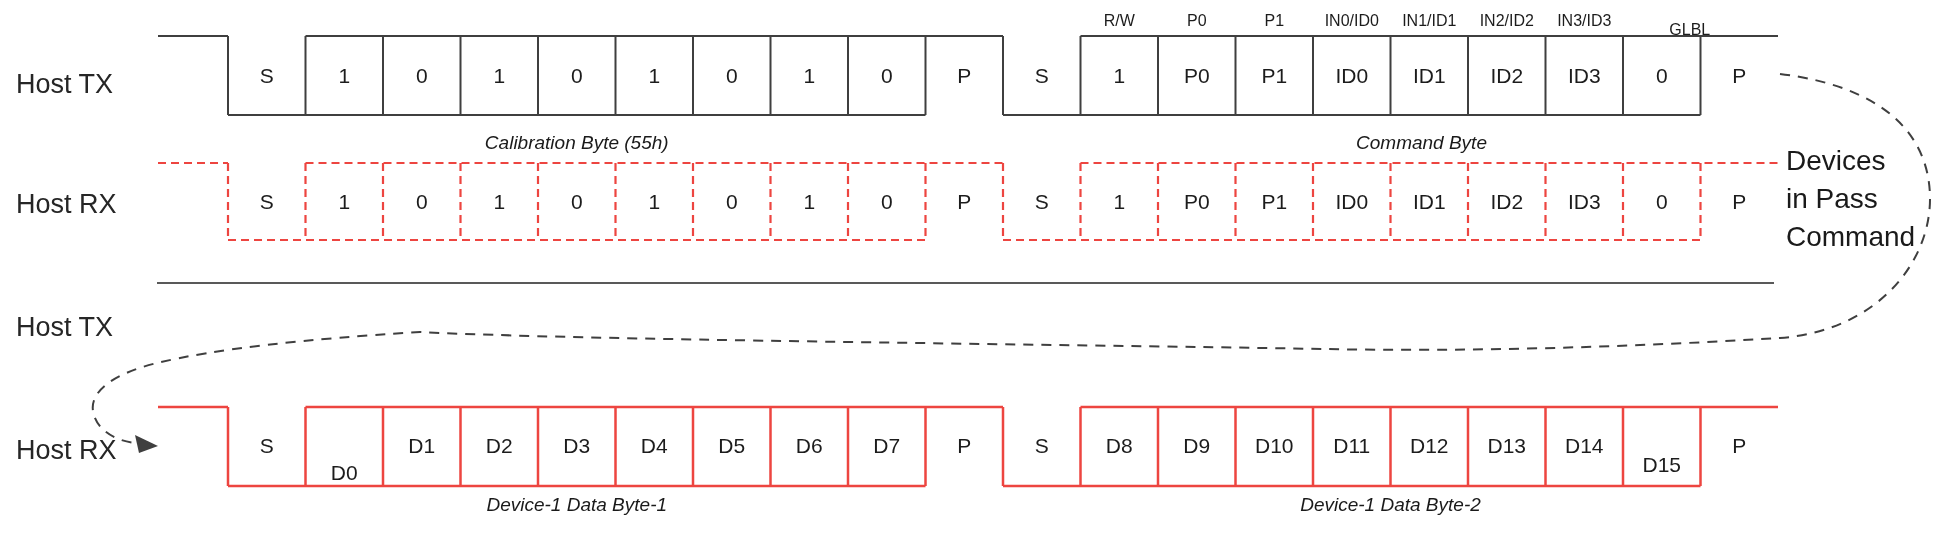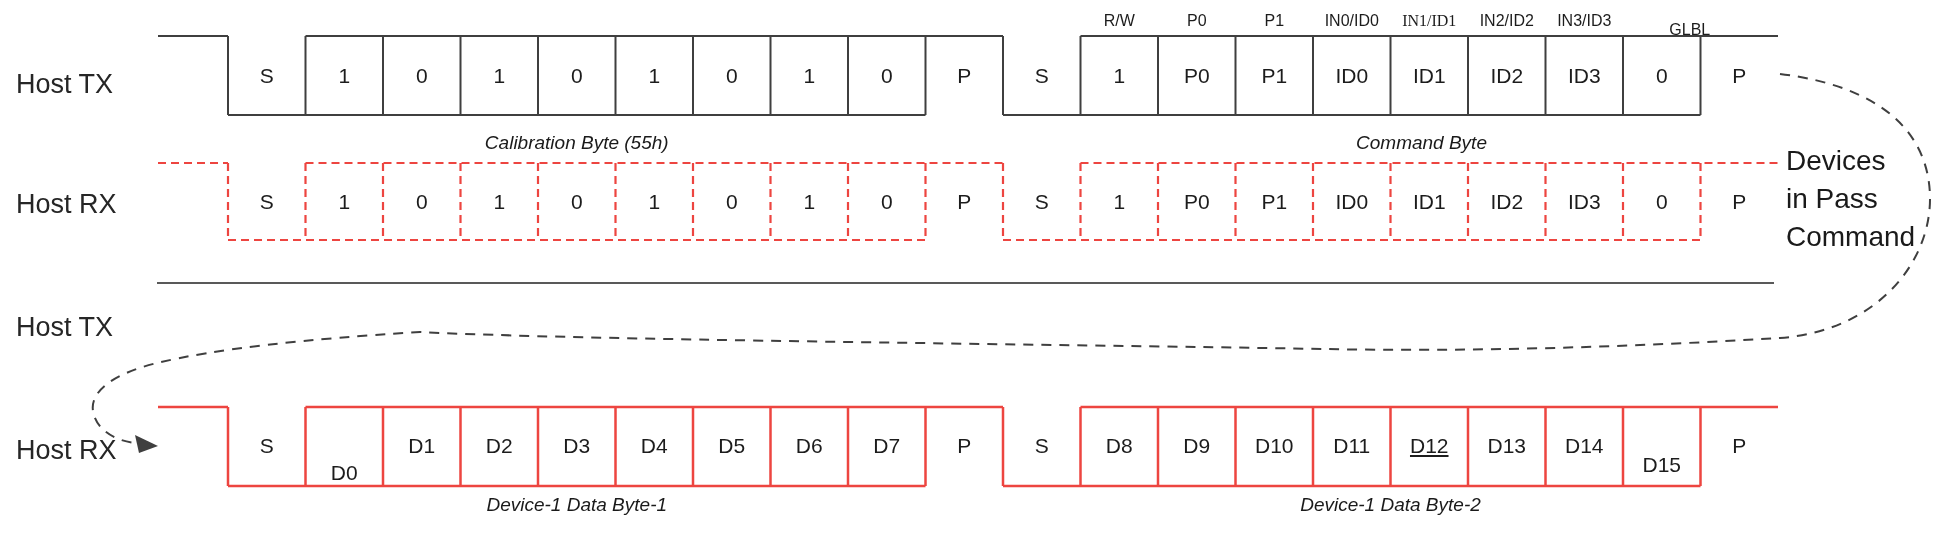--- a/index.html
+++ b/index.html
@@ -85,21 +85,21 @@
         <span class="cell-label" style="left: 1313px; width: 77.5px; top: 62px;">ID0</span>
         <span class="cell-label" style="left: 1390.5px; width: 77.5px; top: 62px;">ID1</span>
         <span class="cell-label" style="left: 1468px; width: 77.5px; top: 62px;">ID2</span>
         <span class="cell-label" style="left: 1545.5px; width: 77.5px; top: 62px;">ID3</span>
         <span class="cell-label" style="left: 1623px; width: 77.5px; top: 62px;">0</span>
         <span class="cell-label" style="left: 1700.5px; width: 77.5px; top: 62px;">P</span>
         <span class="top-label" style="left: 1060.5px; width: 117.5px; top: 9px;">R/W</span>
         <span class="top-label" style="left: 1138px; width: 117.5px; top: 9px;">P0</span>
         <span class="top-label" style="left: 1215.5px; width: 117.5px; top: 9px;">P1</span>
         <span class="top-label" style="left: 1293px; width: 117.5px; top: 9px;">IN0/ID0</span>
-        <span class="top-label" style="left: 1370.5px; width: 117.5px; top: 9px; font-family: Liberation Serif, serif;">IN1/ID1</span>
+        <span class="top-label" style="left: 1370.5px; width: 117.5px; top: 9px;">IN1/ID1</span>
         <span class="top-label" style="left: 1448px; width: 117.5px; top: 9px;">IN2/ID2</span>
         <span class="top-label" style="left: 1525.5px; width: 117.5px; top: 9px;">IN3/ID3</span>
         <span class="top-label" style="left: 1603px; width: 117.5px; top: 18px; padding-left: 28px;">GLBL</span>
         <span class="caption" style="left: 576.75px; top: 130px;">Calibration Byte (55h)</span>
         <span class="caption" style="left: 1390.5px; top: 130px; margin-left: 31px;">Command Byte</span>
         <span class="cell-label" style="left: 228px; width: 77.5px; top: 188px;">S</span>
         <span class="cell-label" style="left: 305.5px; width: 77.5px; top: 188px;">1</span>
         <span class="cell-label" style="left: 383px; width: 77.5px; top: 188px;">0</span>
         <span class="cell-label" style="left: 460.5px; width: 77.5px; top: 188px;">1</span>
         <span class="cell-label" style="left: 538px; width: 77.5px; top: 188px;">0</span>
@@ -126,21 +126,21 @@
         <span class="cell-label" style="left: 615.5px; width: 77.5px; top: 432px;">D4</span>
         <span class="cell-label" style="left: 693px; width: 77.5px; top: 432px;">D5</span>
         <span class="cell-label" style="left: 770.5px; width: 77.5px; top: 432px;">D6</span>
         <span class="cell-label" style="left: 848px; width: 77.5px; top: 432px;">D7</span>
         <span class="cell-label" style="left: 925.5px; width: 77.5px; top: 432px;">P</span>
         <span class="cell-label" style="left: 1003px; width: 77.5px; top: 432px;">S</span>
         <span class="cell-label" style="left: 1080.5px; width: 77.5px; top: 432px;">D8</span>
         <span class="cell-label" style="left: 1158px; width: 77.5px; top: 432px;">D9</span>
         <span class="cell-label" style="left: 1235.5px; width: 77.5px; top: 432px;">D10</span>
         <span class="cell-label" style="left: 1313px; width: 77.5px; top: 432px;">D11</span>
-        <span class="cell-label" style="left: 1390.5px; width: 77.5px; top: 432px; text-decoration: underline;">D12</span>
+        <span class="cell-label" style="left: 1390.5px; width: 77.5px; top: 432px;">D12</span>
         <span class="cell-label" style="left: 1468px; width: 77.5px; top: 432px;">D13</span>
         <span class="cell-label" style="left: 1545.5px; width: 77.5px; top: 432px;">D14</span>
         <span class="cell-label" style="left: 1623px; width: 77.5px; top: 432px; margin-top: 19px;">D15</span>
         <span class="cell-label" style="left: 1700.5px; width: 77.5px; top: 432px;">P</span>
         <span class="caption" style="left: 576.75px; top: 492px;">Device-1 Data Byte-1</span>
         <span class="caption" style="left: 1390.5px; top: 492px;">Device-1 Data Byte-2</span>
       </div>
   </div>
 </div>
 

